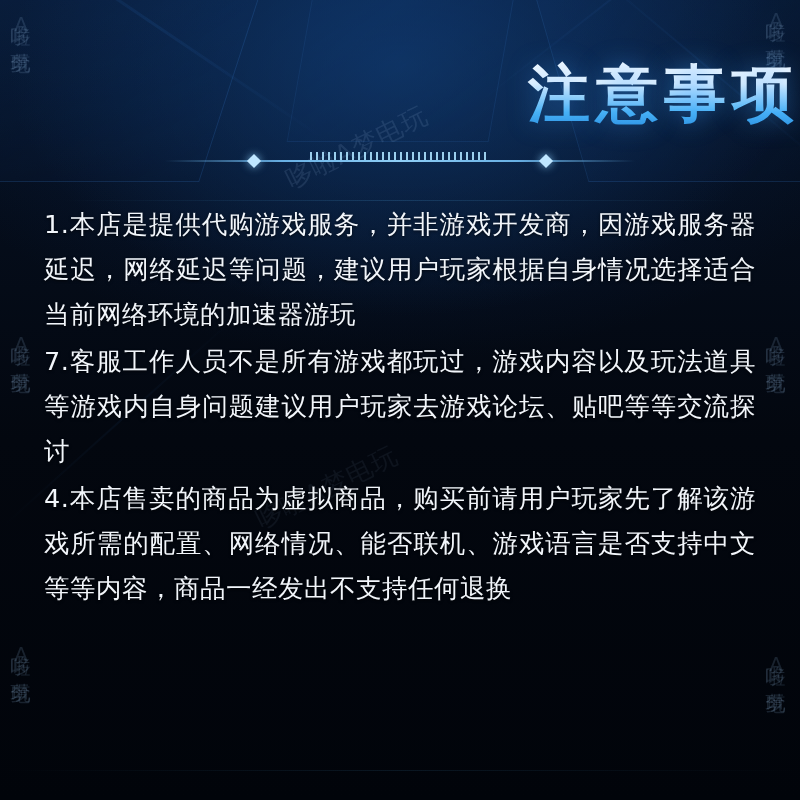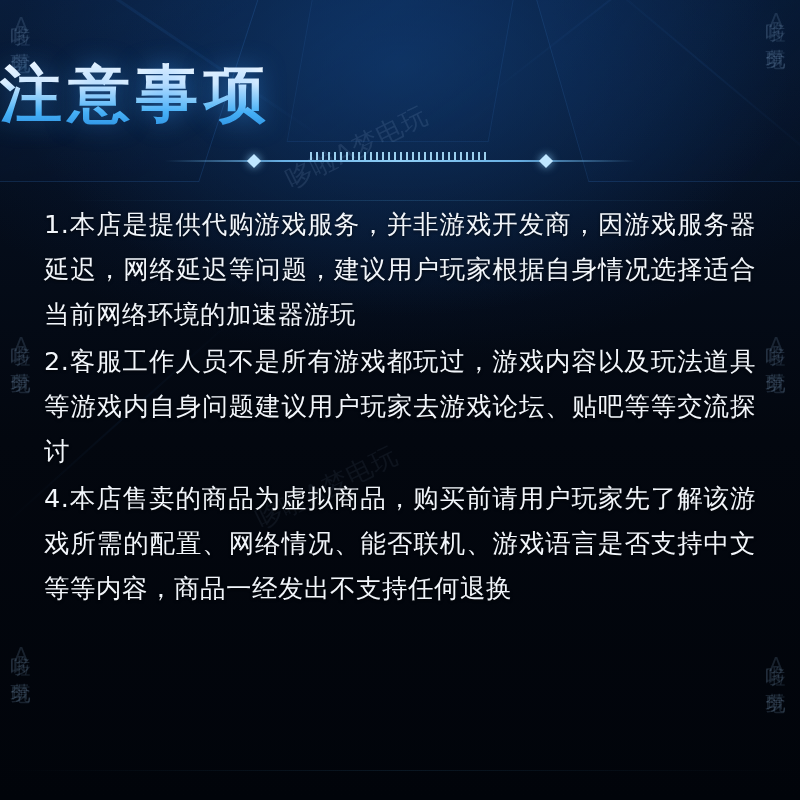--- a/index.html
+++ b/index.html
@@ -69,21 +69,21 @@
   
   .header {
     position: relative;
     height: 196px;
   }
   .title {
     position: absolute;
     top: 52px;
     left: 0;
     right: 0;
-    text-align: left;
+    text-align: right;
     font-family: "DejaVu Sans", sans-serif;
     font-weight: bold;
     font-size: 62px;
     letter-spacing: 6px;
     background: linear-gradient(180deg, #ffffff 0%, #eaf6ff 38%, #49b4f5 72%, #1f7fd6 100%);
     -webkit-background-clip: text;
     background-clip: text;
     color: transparent;
     text-shadow: 0 0 26px rgba(60,160,255,0.45);
   }
@@ -188,17 +188,17 @@
     <div class="rule-wrap">
       <div class="rule-line"></div>
       <div class="rule-ticks"></div>
       <div class="rule-diamond left"></div>
       <div class="rule-diamond right"></div>
     </div>
   </div>
 
   <div class="content">
     <p class="para">1.本店是提供代购游戏服务，并非游戏开发商，因游戏服务器延迟，网络延迟等问题，建议用户玩家根据自身情况选择适合当前网络环境的加速器游玩</p>
-    <p class="para">2.客服工作人员不是所有游戏都玩过，游戏内容以及玩法道具等游戏内自身问题建议用户玩家去游戏论坛、贴吧等等交流探讨</p>
+    <p class="para">7.客服工作人员不是所有游戏都玩过，游戏内容以及玩法道具等游戏内自身问题建议用户玩家去游戏论坛、贴吧等等交流探讨</p>
     <p class="para">4.本店售卖的商品为虚拟商品，购买前请用户玩家先了解该游戏所需的配置、网络情况、能否联机、游戏语言是否支持中文等等内容，商品一经发出不支持任何退换</p>
   </div>
 
 </div>
 
 </body></html>

